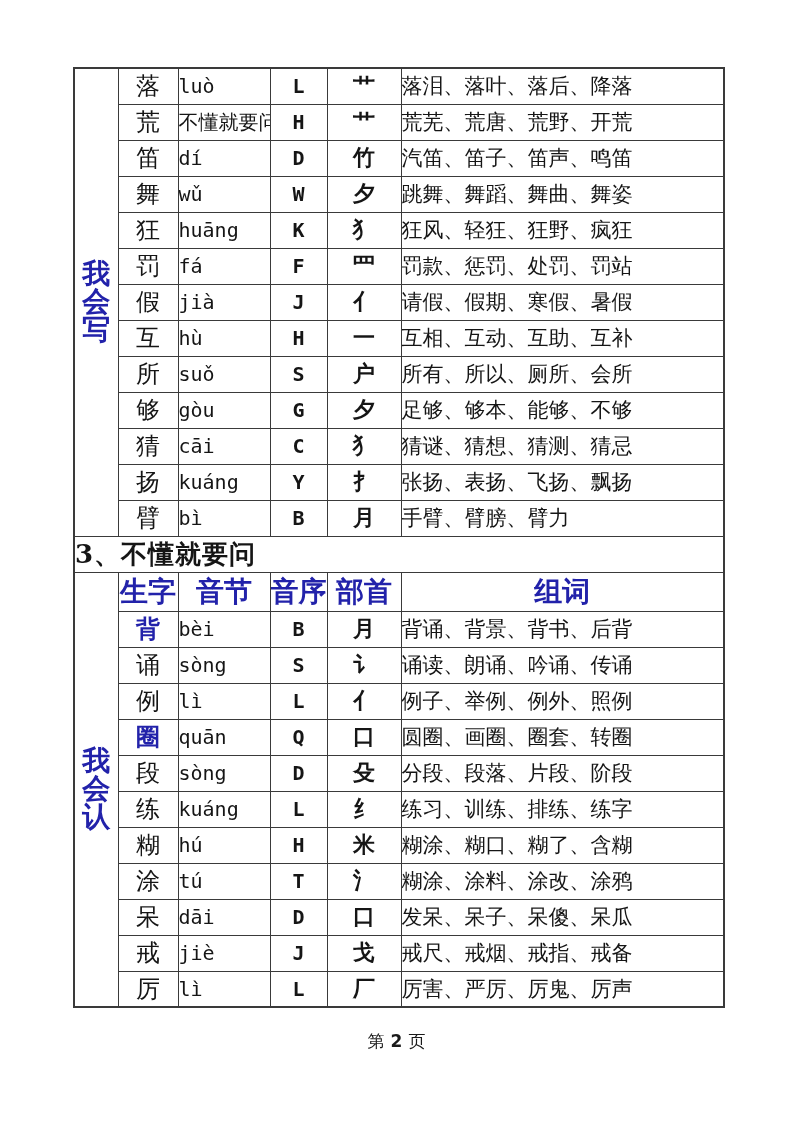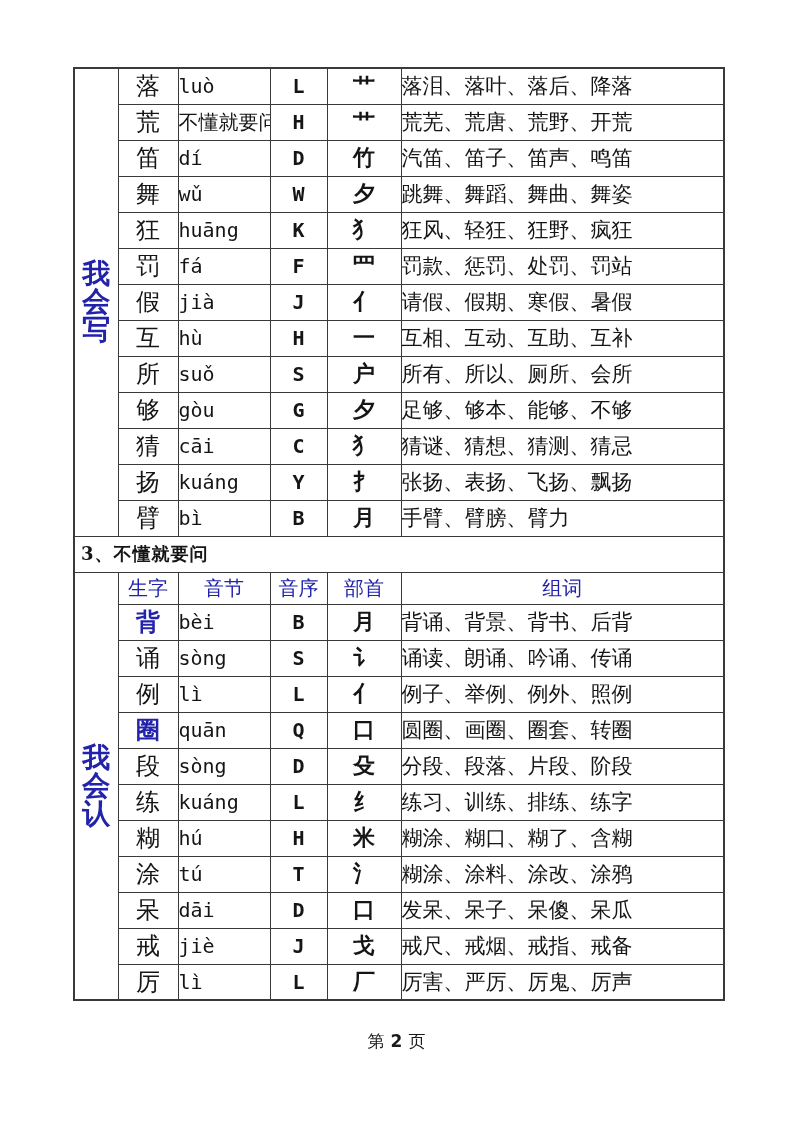--- a/index.html
+++ b/index.html
@@ -67,29 +67,29 @@
     text-align: center;
     font-family: "DejaVu Sans Mono", monospace;
     font-size: 20px;
     font-weight: 600;
   }
   td.radical { text-align: center; font-size: 22px; font-weight: 600; }
   td.words   { text-align: left; font-size: 21px; padding-left: 10px; margin-top: 27px; }
 
   tr.header-row td.hdr {
     color: var(--accent);
-    font-weight: normal;
-    font-size: 20px;
+    font-weight: bold;
+    font-size: 28px;
     text-align: center;
   }
   tr.section-row td.section {
     font-weight: bold;
-    font-size: 18px;
+    font-size: 26px;
     text-align: left;
-    padding-left: 6px;
+    padding-left: 0;
     letter-spacing: 1px;
   }
 
   .footer {
     position: absolute;
     left: 0; top: 1030px;
     width: 793px;
     text-align: center;
     font-size: 17px;
     color: #1a1a1a;

